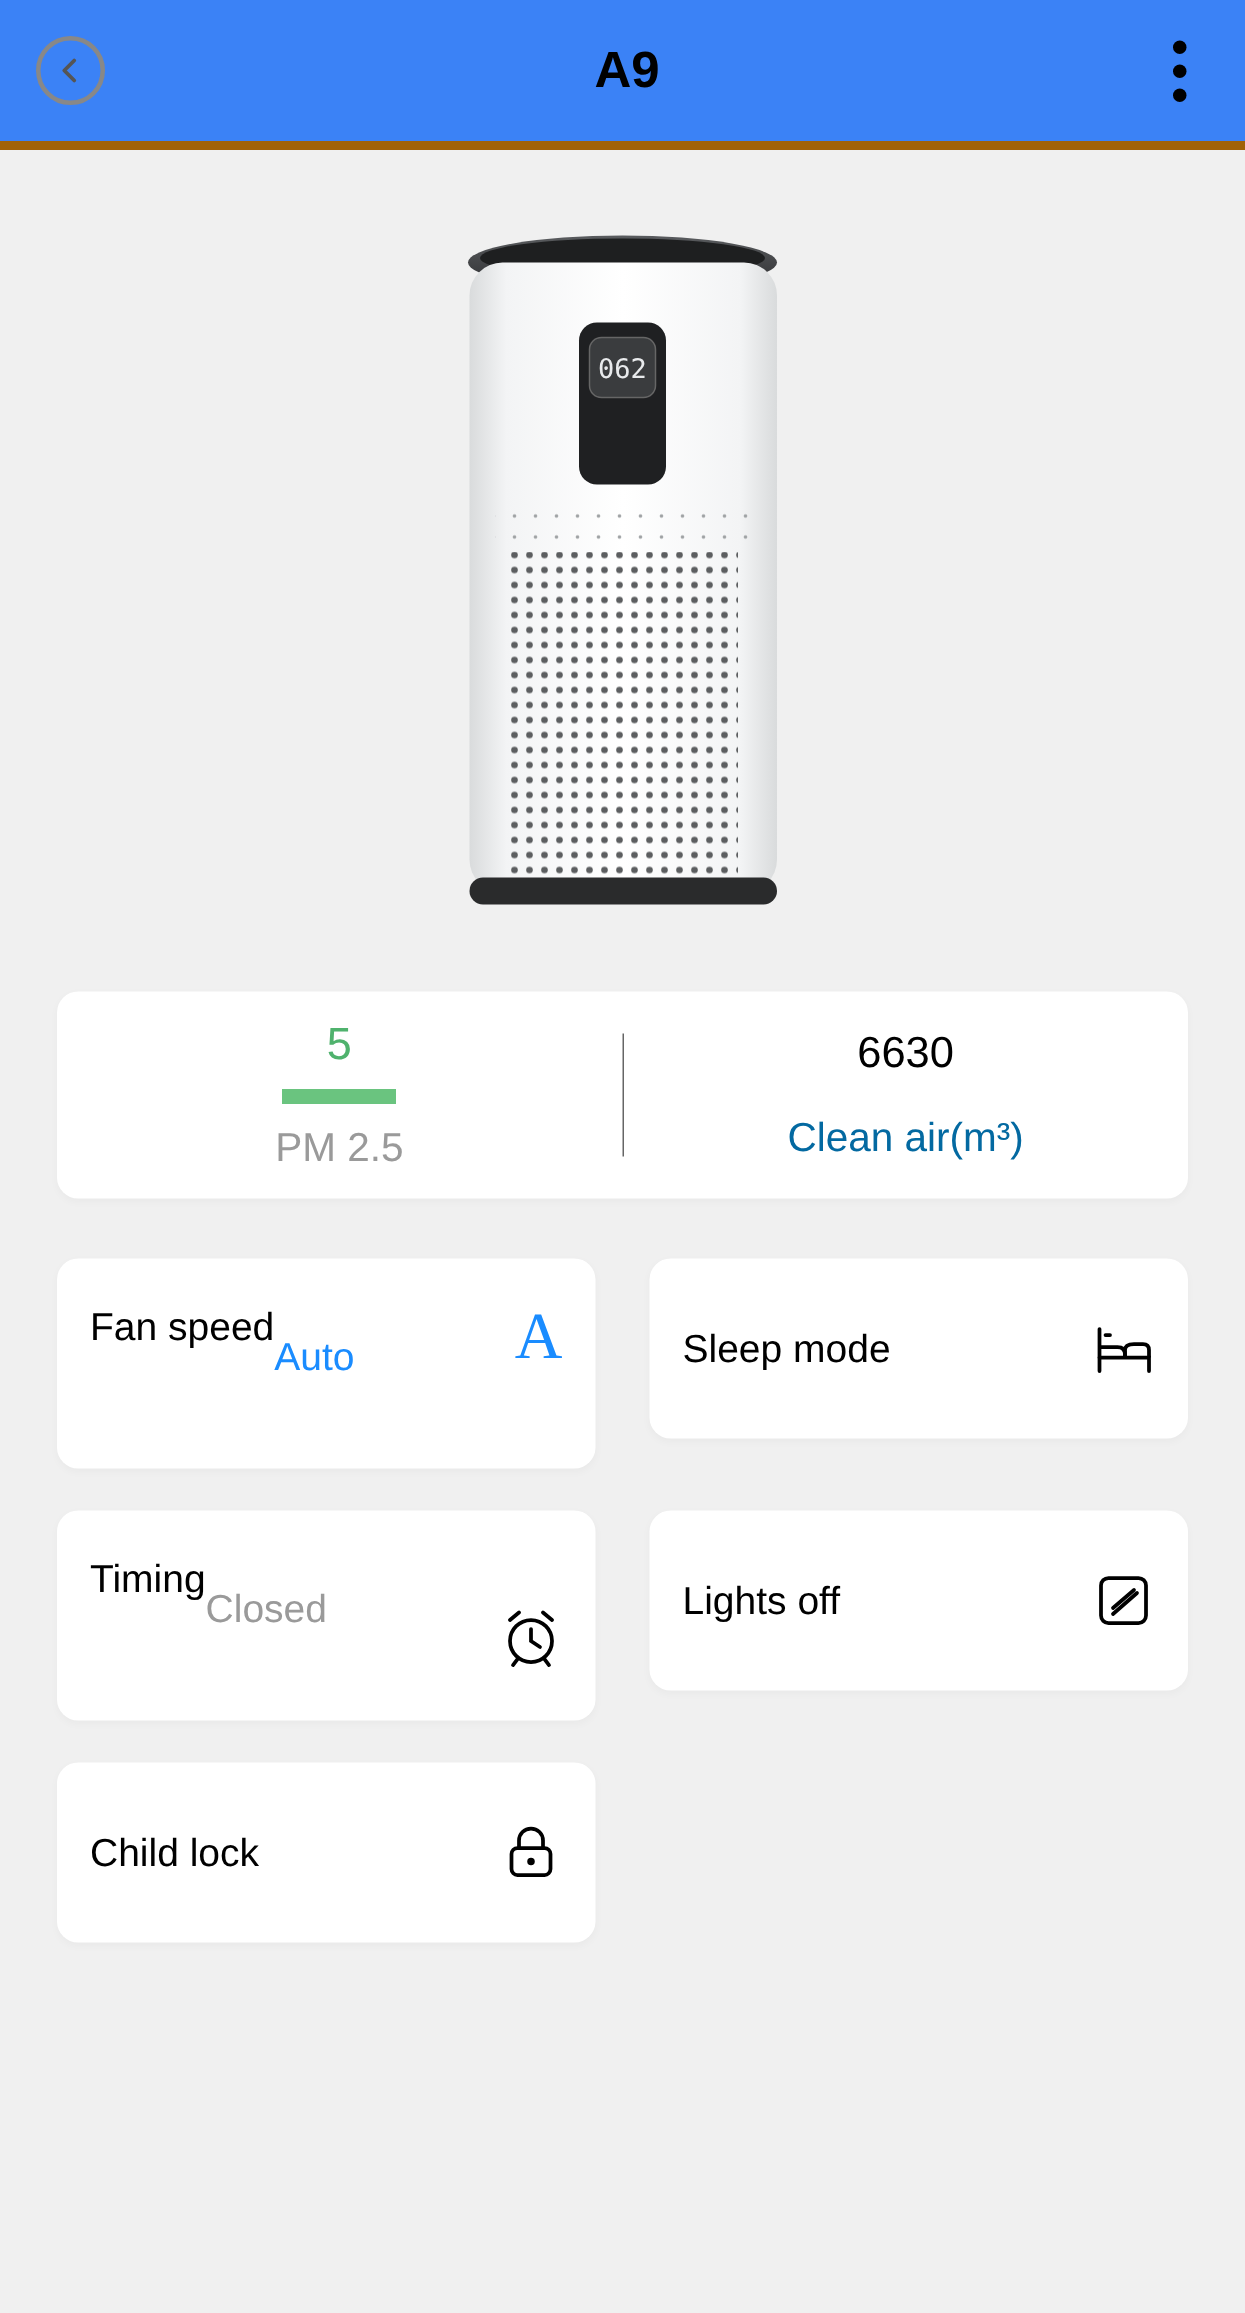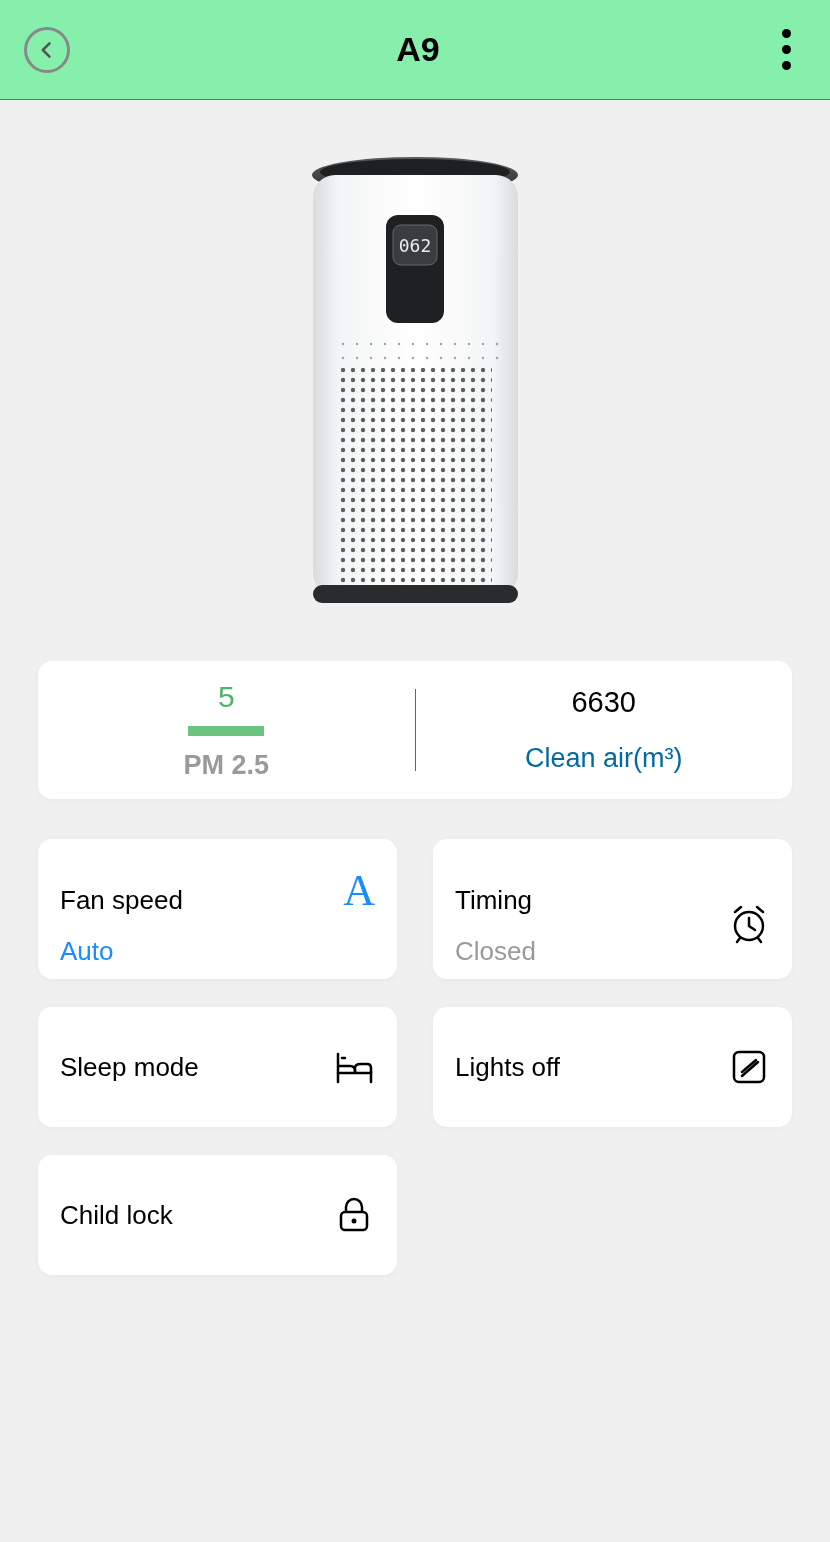--- a/index.html
+++ b/index.html
@@ -1,26 +1,26 @@
 <!DOCTYPE html>
 <html><head>
 <meta charset="utf-8">
 <style>
   * { box-sizing: border-box; margin: 0; padding: 0; }
   html, body { width: 830px; height: 1542px; font-family: -apple-system, Helvetica, Arial, sans-serif; }
   body { background: #f0f0f0; display: flex; flex-direction: column; }
 
   .header {
-    background: #86efac;
+    background: #3b82f6;
     height: 100px;
     display: flex;
     align-items: center;
     justify-content: space-between;
     padding: 0 24px;
-    border-bottom: 1px solid #a16207;
+    border-bottom: 6px solid #a16207;
   }
   .back-btn {
     width: 46px; height: 46px;
     border: 3px solid #888; border-radius: 50%;
     display: flex; align-items: center; justify-content: center;
     cursor: pointer;
   }
   .back-btn svg { width: 20px; height: 20px; }
   .header-title { font-size: 34px; font-weight: 700; color: #000; }
   .menu-dots { width: 40px; display: flex; flex-direction: column; align-items: center; gap: 7px; cursor: pointer; padding: 10px; }
@@ -33,21 +33,21 @@
 
   .stats-card {
     background: #fff; border-radius: 14px; height: 138px;
     display: flex; align-items: stretch;
     box-shadow: 0 2px 6px rgba(0,0,0,0.03);
   }
   .stats-half { flex: 1; display: flex; flex-direction: column; align-items: center; justify-content: center; }
   .stats-divider { width: 1px; background: #666; margin: 28px 0; }
   .pm-value { color: #4fb26d; font-size: 30px; font-weight: 500; }
   .pm-bar { width: 76px; height: 10px; background: #6ac47f; margin-top: 12px; }
-  .pm-label { color: #9a9a9a; font-size: 27px; margin-top: 14px; font-weight: bold; }
+  .pm-label { color: #9a9a9a; font-size: 27px; margin-top: 14px; }
   .ca-value { color: #000; font-size: 29px; font-weight: 500; }
   .ca-label { color: #0369a1; font-size: 27px; margin-top: 24px; }
 
   .power-card {
     background: #fff; border-radius: 14px; height: 138px;
     margin-top: 40px;
     display: flex; align-items: center; justify-content: space-between;
     padding: 0 24px 0 24px;
     box-shadow: 0 2px 6px rgba(0,0,0,0.03);
   }
@@ -60,21 +60,21 @@
   .power-btn svg { width: 36px; height: 36px; }
 
   .grid { display: grid; grid-template-columns: 1fr 1fr; gap: 28px 36px; margin-top: 40px; }
   .tile {
     background: #fff; border-radius: 14px; height: 120px;
     padding: 0 22px; display: flex; align-items: center; justify-content: space-between;
     box-shadow: 0 2px 6px rgba(0,0,0,0.03);
     cursor: pointer; position: relative;
   }
   .tile.tall { height: 140px; align-items: flex-start; padding-top: 30px; }
-  .tile-text { display: flex; flex-direction: column; margin-top: 16px; }
+  .tile-text { display: flex; flex-direction: row; }
   .tile-title { font-size: 26px; color: #000; }
   .tile-sub { font-size: 26px; margin-top: 20px; }
   .tile-sub.blue { color: #1a8cff; }
   .tile-sub.gray { color: #9a9a9a; }
   .tile-icon { width: 42px; height: 42px; display: flex; align-items: center; justify-content: center; }
   .tile-icon.big-letter { font-size: 44px; color: #1a8cff; font-weight: 400; font-family: Georgia, serif; width: auto; }
 </style>
 </head>
 <body>
 
@@ -151,48 +151,48 @@
 
     <div class="tile tall">
       <div class="tile-text">
         <div class="tile-title">Fan speed</div>
         <div class="tile-sub blue">Auto</div>
       </div>
       <div class="tile-icon big-letter">A</div>
     </div>
 
 
-    <div class="tile tall">
-      <div class="tile-text">
-        <div class="tile-title">Timing</div>
-        <div class="tile-sub gray">Closed</div>
-      </div>
-      <div class="tile-icon" style="align-self:center;">
-        <svg viewBox="0 0 42 42">
-          <circle cx="21" cy="23" r="14" stroke="#000" stroke-width="2.5" fill="none"></circle>
-          <path d="M21 15 L21 23 L27 27" stroke="#000" stroke-width="2.5" fill="none" stroke-linecap="round"></path>
-          <path d="M7 9 L13 4 M35 9 L29 4" stroke="#000" stroke-width="2.5" fill="none" stroke-linecap="round"></path>
-          <path d="M12 35 L9 39 M30 35 L33 39" stroke="#000" stroke-width="2.5" fill="none" stroke-linecap="round"></path>
-        </svg>
-      </div>
-    </div>
-
     <div class="tile">
       <div class="tile-title">Sleep mode</div>
       <div class="tile-icon">
         <svg viewBox="0 0 42 42">
           <path d="M5 8 L5 36" stroke="#000" stroke-width="2.5" fill="none" stroke-linecap="round"></path>
           <path d="M5 27 L38 27 L38 36" stroke="#000" stroke-width="2.5" fill="none" stroke-linecap="round"></path>
           <path d="M5 20 L17 20 Q22 20 22 25 L22 27" stroke="#000" stroke-width="2.5" fill="none"></path>
           <path d="M22 27 L22 22 Q22 18 28 18 L34 18 Q38 18 38 22 L38 27" stroke="#000" stroke-width="2.5" fill="none"></path>
           <path d="M9 12 L12 12" stroke="#000" stroke-width="2.5" fill="none" stroke-linecap="round"></path>
         </svg>
       </div>
     </div>
 
+    <div class="tile tall">
+      <div class="tile-text">
+        <div class="tile-title">Timing</div>
+        <div class="tile-sub gray">Closed</div>
+      </div>
+      <div class="tile-icon" style="align-self:center;">
+        <svg viewBox="0 0 42 42">
+          <circle cx="21" cy="23" r="14" stroke="#000" stroke-width="2.5" fill="none"></circle>
+          <path d="M21 15 L21 23 L27 27" stroke="#000" stroke-width="2.5" fill="none" stroke-linecap="round"></path>
+          <path d="M7 9 L13 4 M35 9 L29 4" stroke="#000" stroke-width="2.5" fill="none" stroke-linecap="round"></path>
+          <path d="M12 35 L9 39 M30 35 L33 39" stroke="#000" stroke-width="2.5" fill="none" stroke-linecap="round"></path>
+        </svg>
+      </div>
+    </div>
+
     <div class="tile">
       <div class="tile-title">Lights off</div>
       <div class="tile-icon">
         <svg viewBox="0 0 42 42">
           <rect x="6" y="6" width="30" height="30" rx="5" stroke="#000" stroke-width="2.5" fill="none"></rect>
           <path d="M14 26 L28 14 M14 30 L30 16" stroke="#000" stroke-width="2.5" fill="none" stroke-linecap="round"></path>
         </svg>
       </div>
     </div>
 

